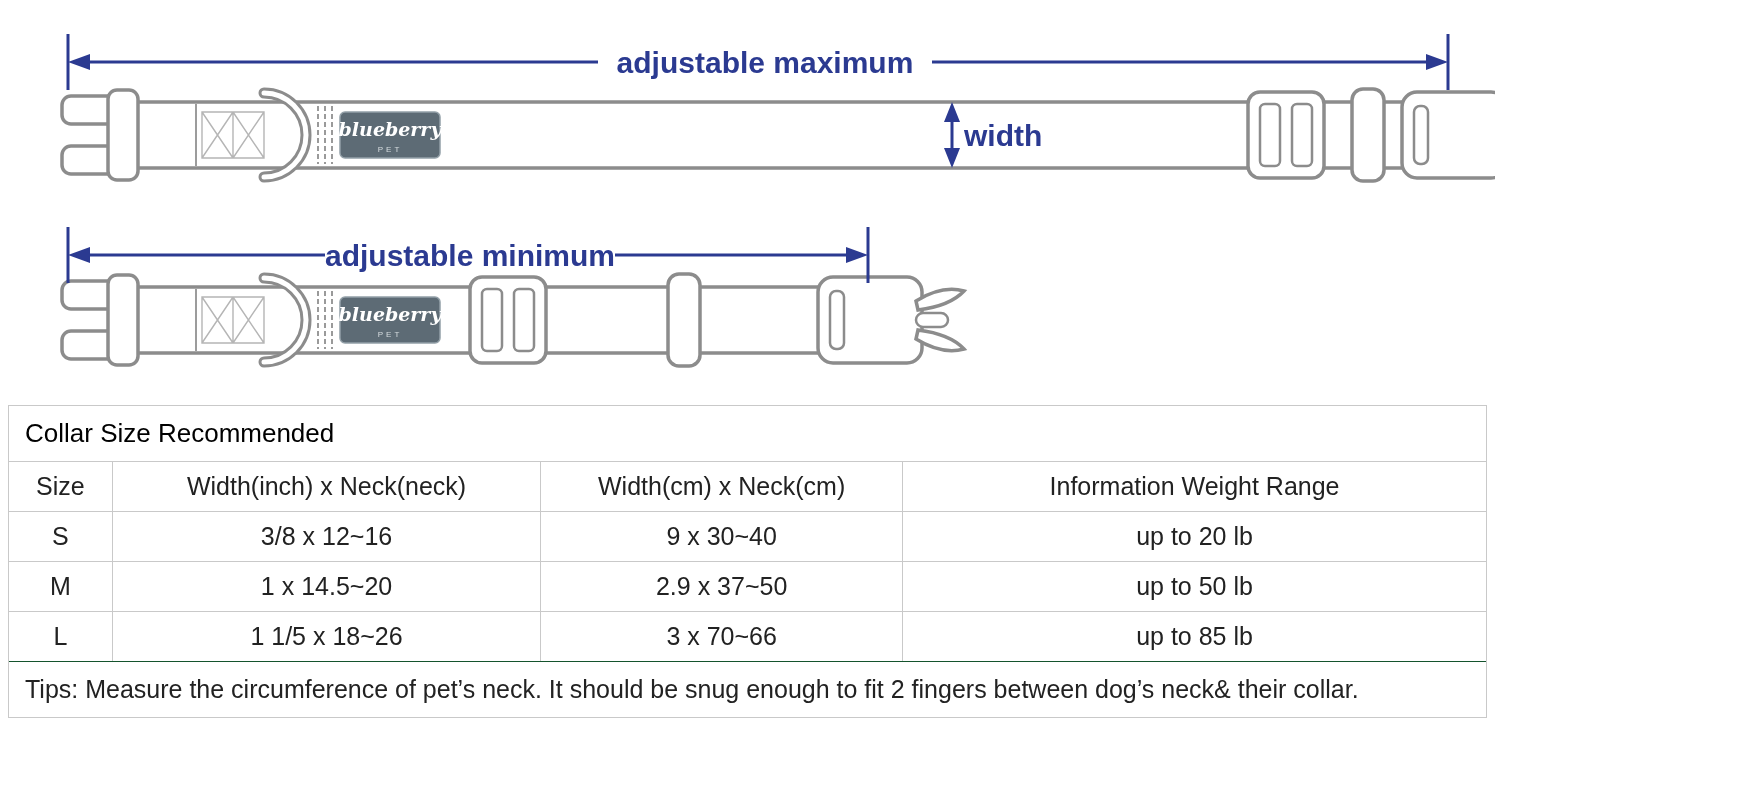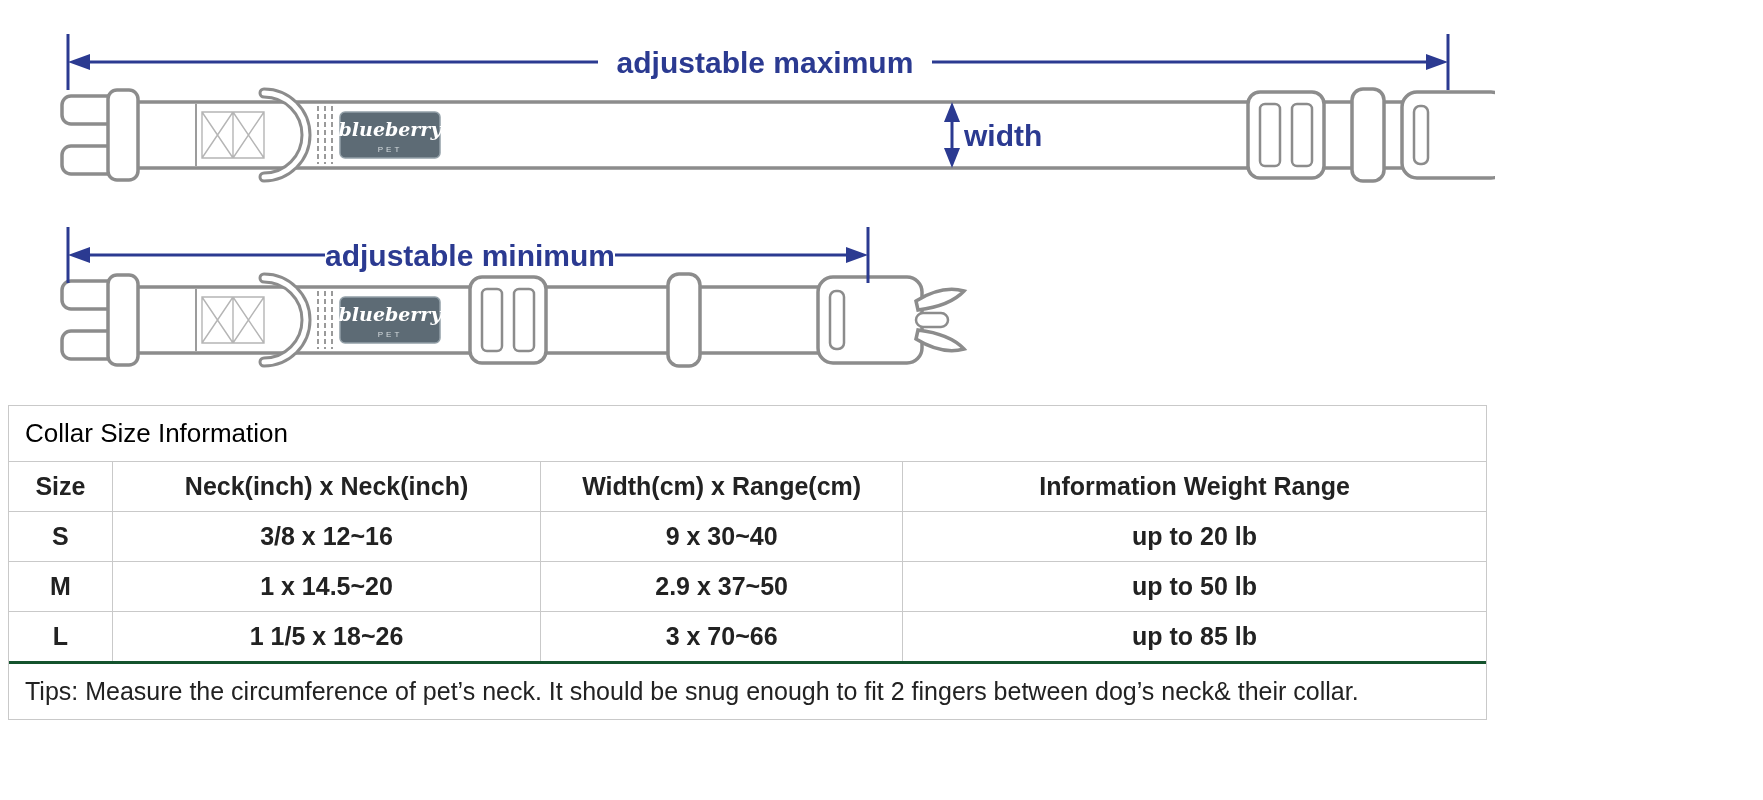--- a/index.html
+++ b/index.html
@@ -34,25 +34,25 @@
   .table-title {
     padding: 12px 16px; font-size: 26px; color: #000;
     border-bottom: 1px solid #c9c9c9;
   }
   table.size-table {
     width: 100%; border-collapse: collapse; border-style: hidden;
     font-size: 25px; color: #222; table-layout: fixed;
   }
   table.size-table th, table.size-table td {
     border: 1px solid #c9c9c9; text-align: center; padding: 10px 0;
-    font-weight: bold; white-space: nowrap; overflow: hidden;
+    font-weight: normal; white-space: nowrap; overflow: hidden;
   }
   col.c0 { width: 7%; } col.c1 { width: 29%; } col.c2 { width: 24.5%; } col.c3 { width: 39.5%; }
   .tips {
-    border-top: 3px solid #14532d; padding: 13px 16px;
+    border-top: 1px solid #14532d; padding: 13px 16px;
     font-size: 25px; color: #222;
   }
 </style>
 </head>
 <body>
 
 <div class="page">
 
   <svg class="diagram" width="1763" height="405" viewBox="0 0 1763 405" xmlns="http://www.w3.org/2000/svg">
     <defs>
@@ -128,34 +128,34 @@
       <line class="dim-line" x1="868" y1="227" x2="868" y2="283"></line>
       <line class="dim-line" x1="80" y1="255" x2="856" y2="255"></line>
       <polygon class="dim-head" points="68,255 90,247 90,263"></polygon>
       <polygon class="dim-head" points="868,255 846,247 846,263"></polygon>
       <rect class="label-bg" x="325" y="235" width="290" height="40"></rect>
       <text class="dim-label" x="470" y="266" text-anchor="middle">adjustable minimum</text>
     </g>
   </svg>
 
   <div class="table-wrap">
-    <div class="table-title">Collar Size Information</div>
+    <div class="table-title">Collar Size Recommended</div>
 
     <table class="size-table">
       <colgroup>
           <col class="c0">
           <col class="c1">
           <col class="c2">
           <col class="c3">
         </colgroup>
       <thead>
         <tr>
           <th>Size</th>
-          <th>Neck(inch)  x  Neck(inch)</th>
-          <th>Width(cm)  x  Range(cm)</th>
+          <th>Width(inch)  x  Neck(neck)</th>
+          <th>Width(cm)  x  Neck(cm)</th>
           <th>Information Weight Range</th>
         </tr>
       </thead>
       <tbody>
         <tr>
           <td>S</td>
           <td>3/8 x 12~16</td>
           <td>9 x 30~40</td>
           <td>up to 20 lb</td>
         </tr>

